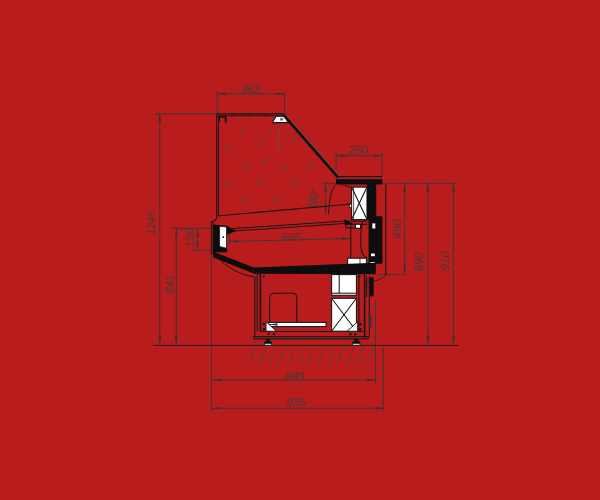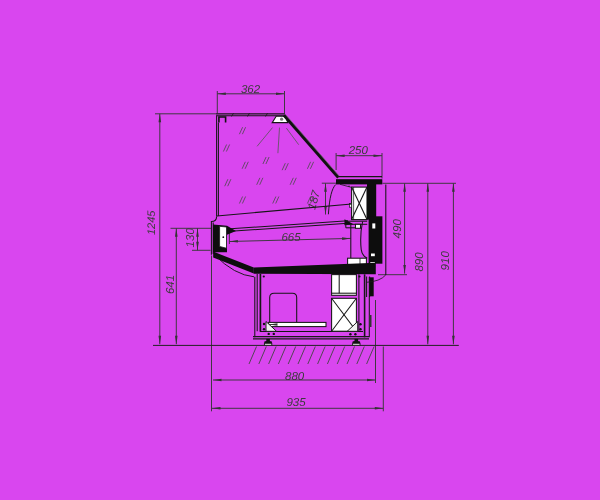--- a/index.html
+++ b/index.html
@@ -1,16 +1,16 @@
 <!DOCTYPE html>
 <html><head>
 <meta charset="utf-8">
 <style>
 html,body{margin:0;padding:0;background:#fff;}
-#wrap{width:600px;height:500px;position:relative;background:#d946ef;overflow:hidden;}
+#wrap{width:600px;height:500px;position:relative;background:#b91c1c;overflow:hidden;}
 svg{display:block;}
 text{font-family:"Liberation Sans",sans-serif;font-style:italic;fill:#3c3c3c;-webkit-font-smoothing:antialiased;text-rendering:geometricPrecision;}
 </style>
 </head>
 <body>
 
 <div id="wrap">
 <svg width="600" height="500" viewBox="0 0 600 500">
 <defs>
 <marker id="ae" markerUnits="userSpaceOnUse" markerWidth="20" markerHeight="8" refX="0" refY="2" orient="auto" overflow="visible">

